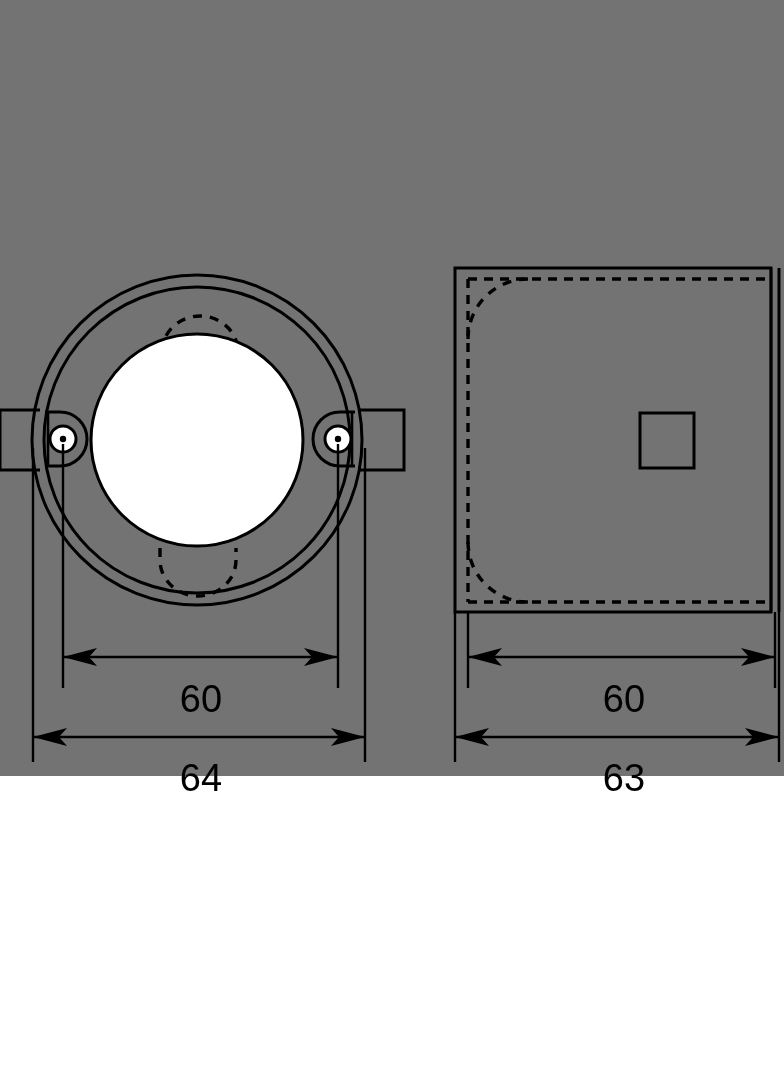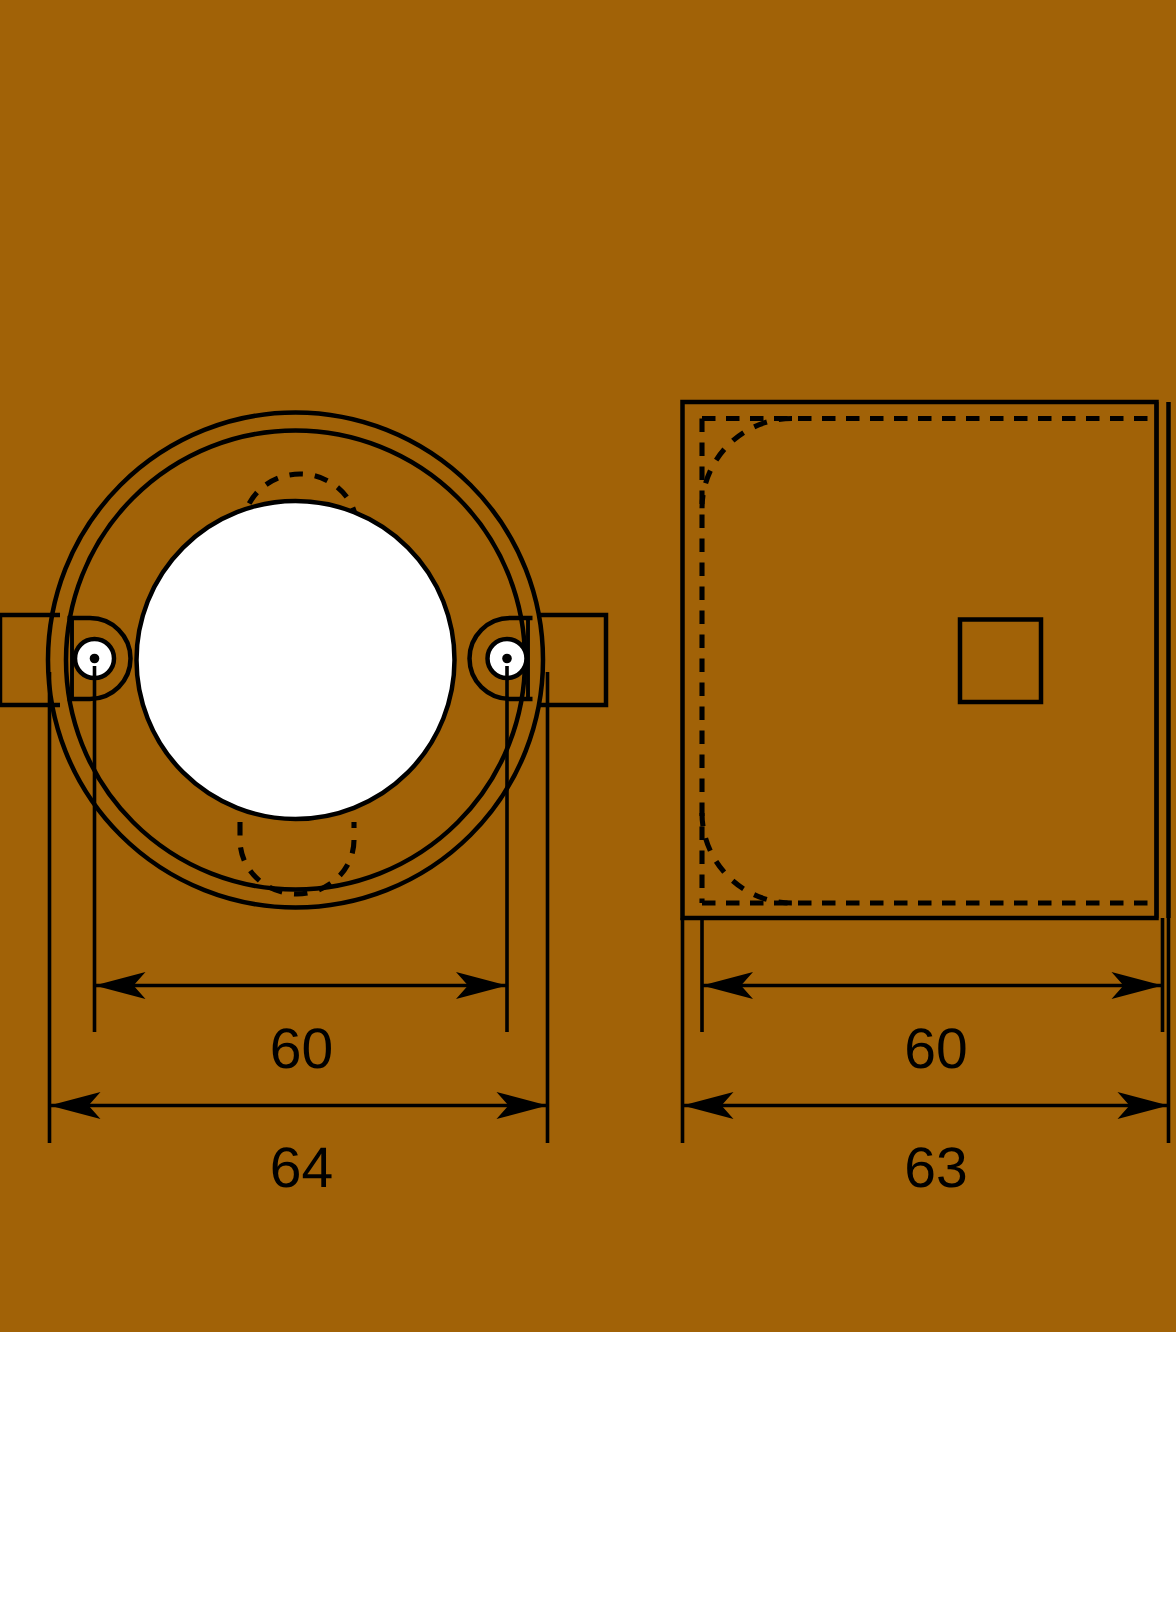--- a/index.html
+++ b/index.html
@@ -10,22 +10,22 @@
   }
   body {
     width: 784px;
     height: 1066px;
     font-family: "Liberation Sans", sans-serif;
     overflow: hidden;
   }
   #drawing-root {
     position: relative;
     width: 784px;
-    height: 888px;
-    background: #a16207;
+    height: 776px;
+    background: #737373;
   }
   svg#technical-drawing {
     display: block;
     width: 784px;
     height: 1066px;
   }
   .solid-line {
     fill: none;
     stroke: #000000;
     stroke-width: 3;

